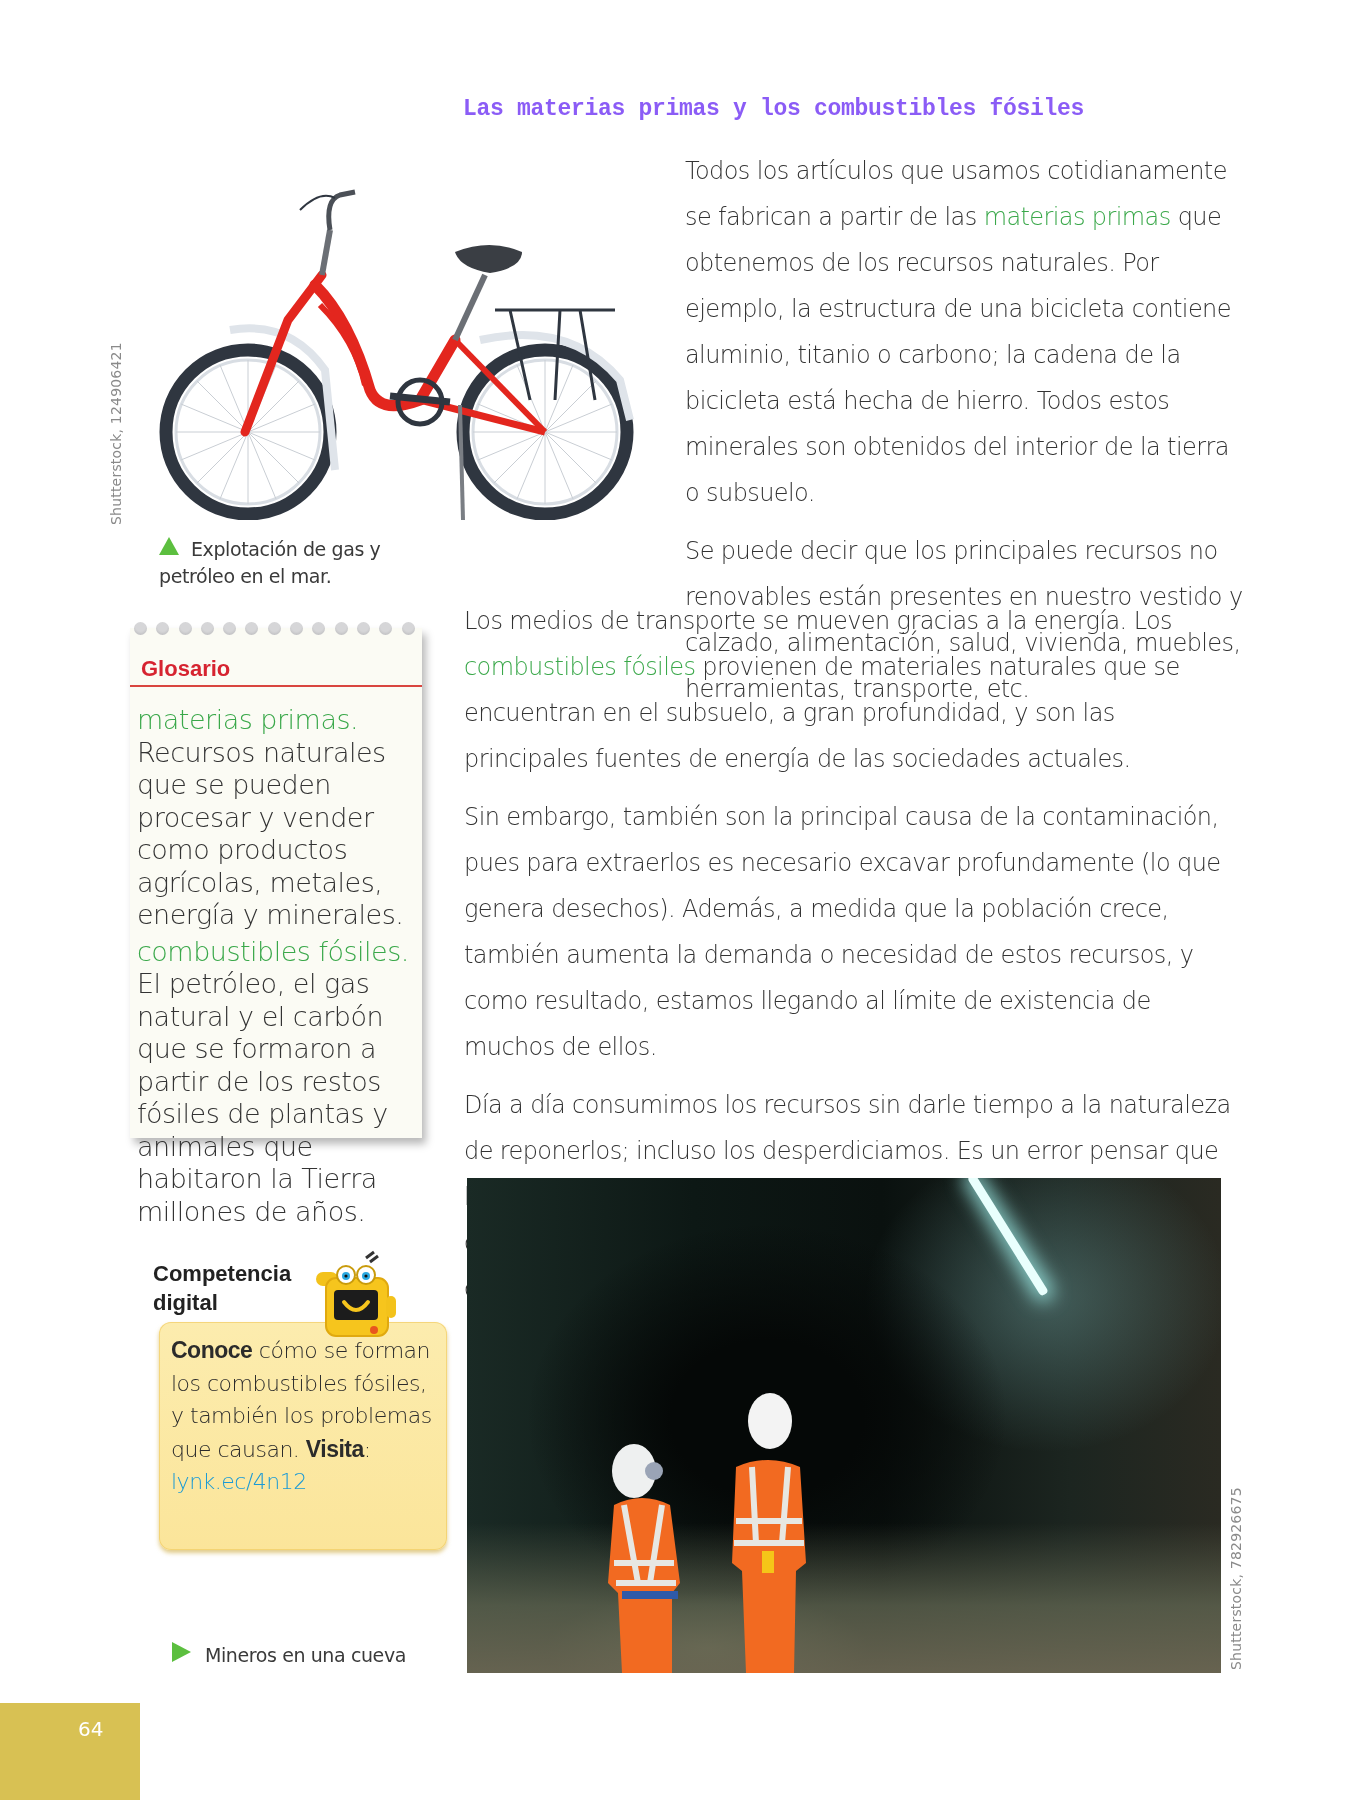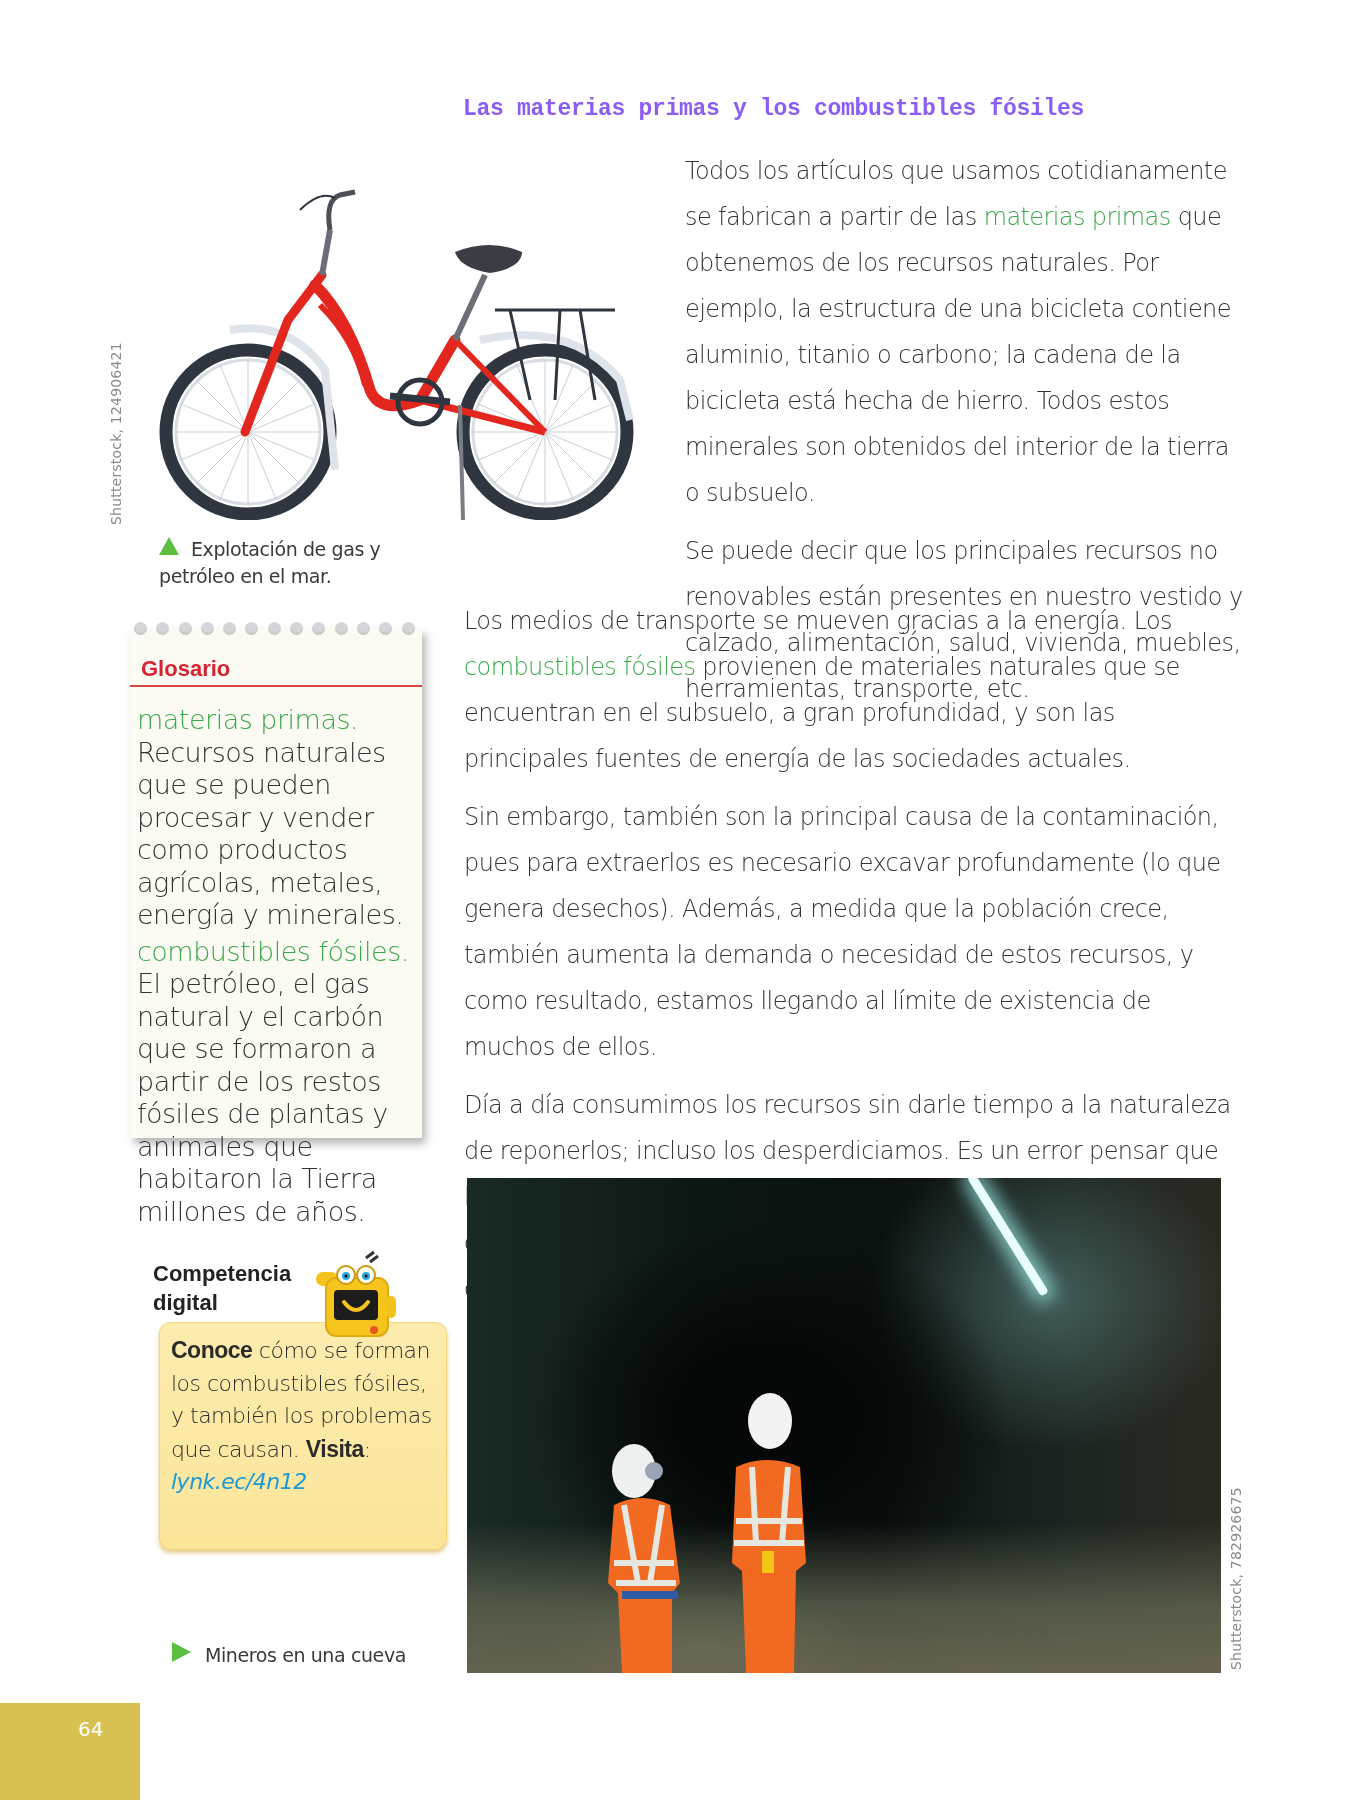--- a/index.html
+++ b/index.html
@@ -82,21 +82,21 @@
       background: linear-gradient(#fcecae, #fbe59a); border-radius: 12px;
       box-shadow: 0 3px 4px rgba(200,160,40,0.55), inset 0 0 0 1px rgba(240,200,90,0.6);
       margin-left: 24px;
     }
     .comp-text {
       position: absolute; left: 12px; top: 12px; width: 270px;
       font-family: "DejaVu Sans", sans-serif; font-weight: 300; font-size: 22px;
       line-height: 32.5px; color: #2b2b2b; letter-spacing: -0.5px;
     }
     .comp-text b { font-weight: bold; font-family: "Liberation Sans", sans-serif; font-size: 23px; }
-    .comp-link { color: #1a9ad6; font-style: italic; }
+    .comp-link { color: #1a9ad6; }
     .robot { position: absolute; left: 308px; top: 1250px; width: 95px; height: 100px; }
 
     
     .photo {
       position: absolute; left: 467px; top: 1178px; width: 754px; height: 495px;
       background:
         radial-gradient(ellipse 120px 260px at 1010px -100px, transparent, transparent),
         radial-gradient(ellipse 230px 80px at 240px 470px, rgba(120,130,100,0.75), rgba(0,0,0,0) 70%),
         radial-gradient(ellipse 320px 260px at 300px 240px, #050807 30%, rgba(5,8,7,0) 75%),
         radial-gradient(ellipse 260px 220px at 580px 120px, rgba(140,200,200,0.35), rgba(0,0,0,0) 70%),

